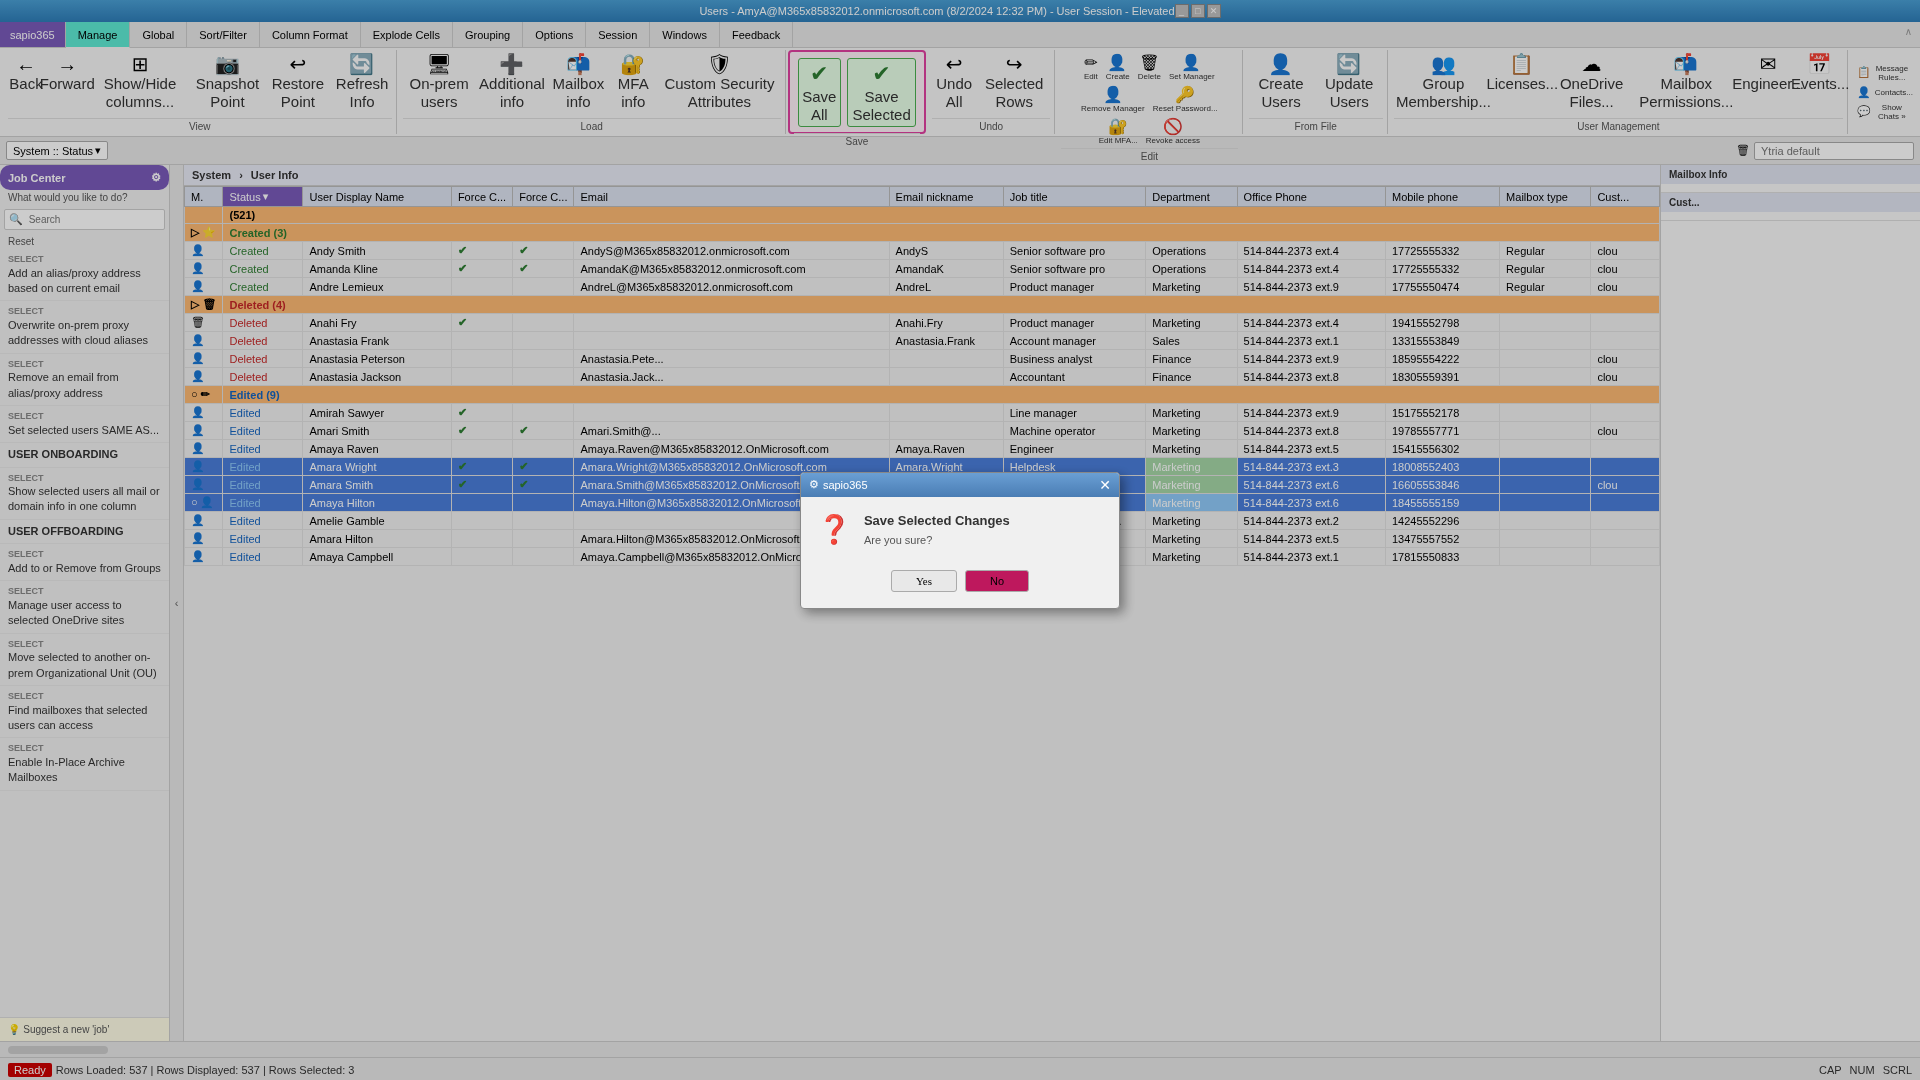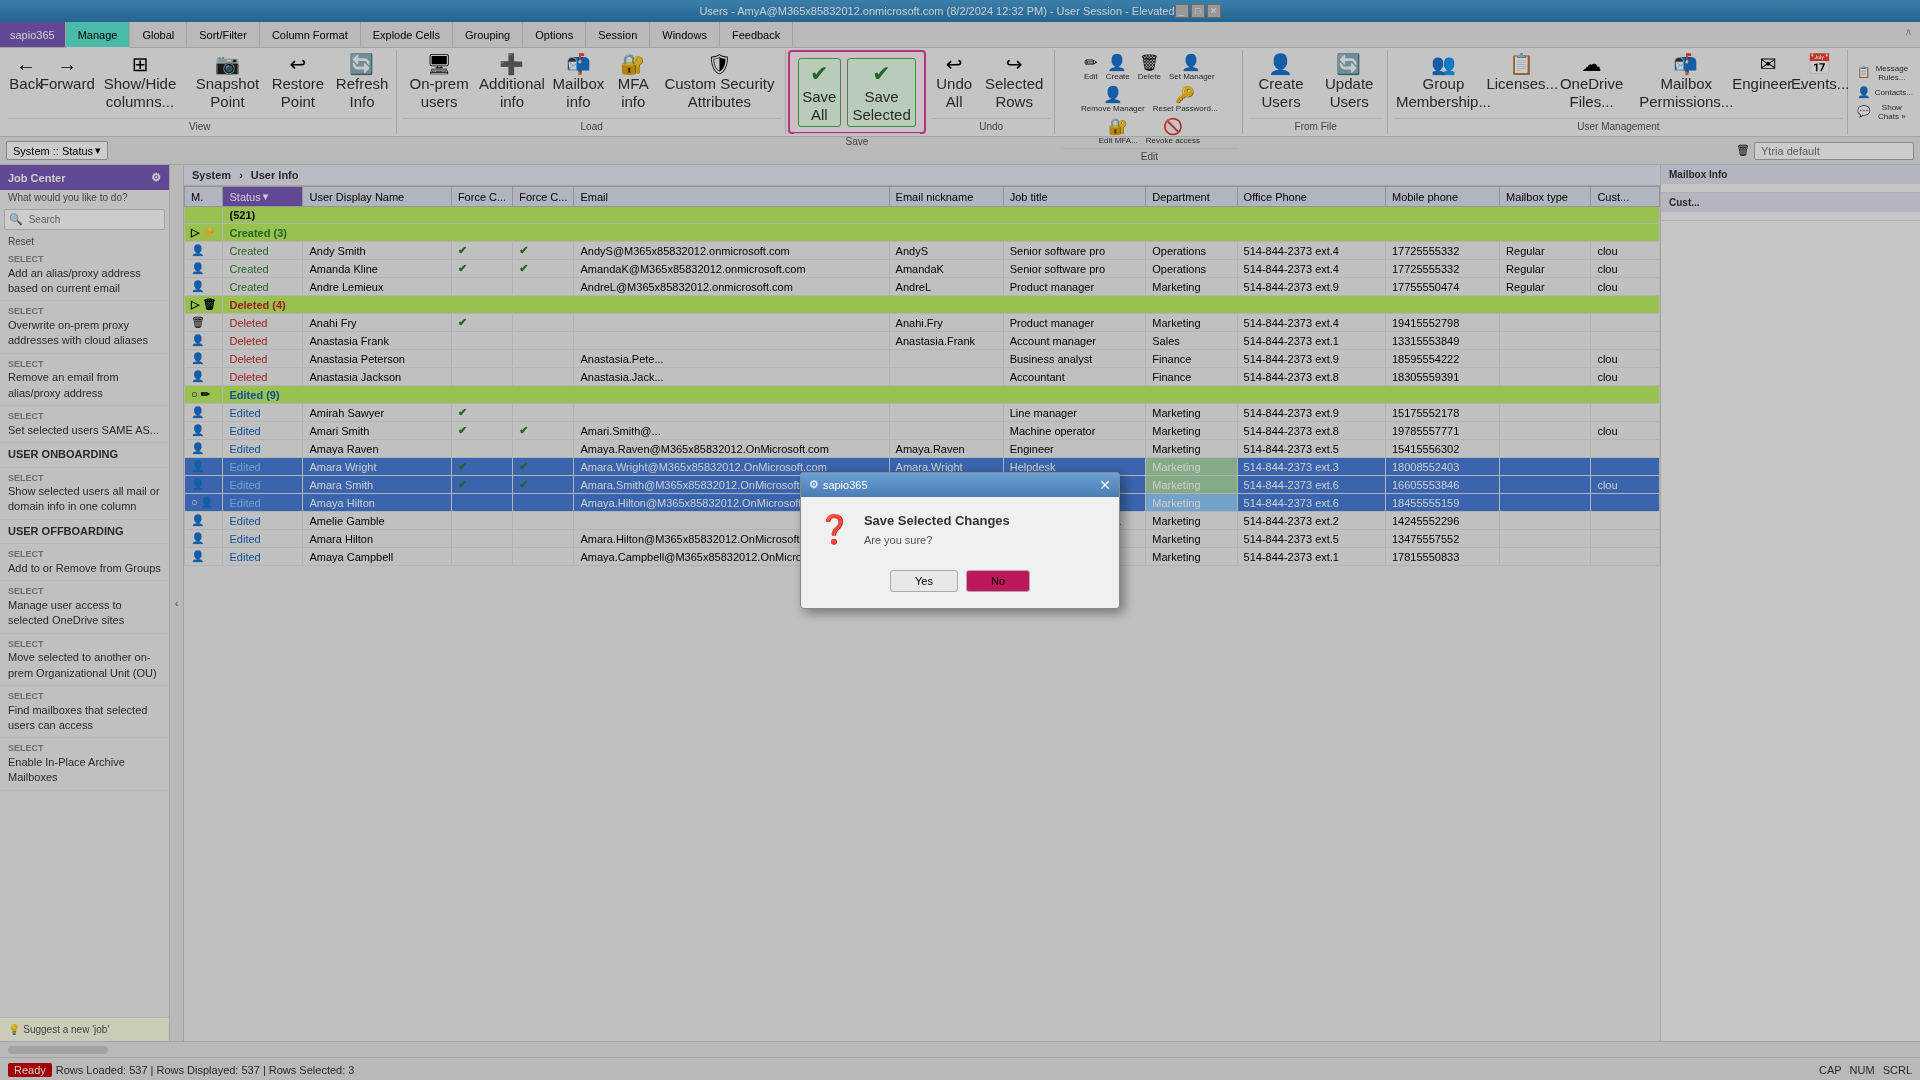--- a/index.html
+++ b/index.html
@@ -52,21 +52,21 @@
 
     
     .toolbar-row { height: 28px; background: #e8e8e8; border-bottom: 1px solid #ccc; display: flex; align-items: center; padding: 0 6px; gap: 4px; }
     .status-combo { display: flex; align-items: center; gap: 2px; border: 1px solid #aaa; background: white; padding: 2px 6px; border-radius: 2px; cursor: pointer; }
     .spacer { flex: 1; }
     .toolbar-right { display: flex; align-items: center; gap: 4px; }
     .search-box { border: 1px solid #aaa; background: white; padding: 2px 6px; border-radius: 2px; width: 160px; }
 
     
     .left-panel { width: 170px; background: #f0f0f0; border-right: 1px solid #ccc; display: flex; flex-direction: column; overflow: hidden; }
-    .left-panel-header { background: #7a5aba; color: white; padding: 6px 8px; font-size: 12px; font-weight: bold; display: flex; align-items: flex-end; justify-content: space-between; }
+    .left-panel-header { background: #7a5aba; color: white; padding: 6px 8px; font-size: 12px; font-weight: bold; display: flex; align-items: flex-end; justify-content: space-between; border-radius: 10px; }
     .left-panel-search { padding: 4px; }
     .left-panel-search input { width: 100%; border: 1px solid #ccc; border-radius: 2px; padding: 2px 4px; }
     .left-panel-items { overflow-y: auto; flex: 1; }
     .left-item { padding: 4px 8px; cursor: pointer; border-bottom: 1px solid #e8e8e8; font-size: 10px; color: #333; line-height: 1.4; }
     .left-item .badge { font-size: 9px; color: #888; display: block; }
     .left-item-label { font-size: 9px; color: #7a5aba; font-weight: bold; }
     .suggest-box { padding: 6px 8px; background: #fffde7; border-top: 1px solid #ddd; font-size: 10px; color: #555; cursor: pointer; }
 
     
     .collapse-arrow { width: 14px; background: #e8e8e8; border-right: 1px solid #ccc; display: flex; align-items: center; justify-content: center; cursor: pointer; color: #666; }
@@ -78,21 +78,21 @@
     
     .table-container { flex: 1; overflow: auto; }
     table { border-collapse: collapse; width: 100%; font-size: 11px; }
     thead th { background: #dde3f0; border: 1px solid #bbb; padding: 3px 6px; text-align: left; white-space: nowrap; position: sticky; top: 0; z-index: 10; font-weight: normal; }
     thead th.status-col { background: #7a5aba; color: white; }
     tbody tr { border-bottom: 1px solid #e0e0e0; }
     td { border: 1px solid #e0e0e0; padding: 2px 6px; white-space: nowrap; }
     .status-created { color: #2e7d32; }
     .status-deleted { color: #c62828; }
     .status-edited { color: #1565c0; }
-    .group-row td { background: #bef264; font-weight: bold; }
+    .group-row td { background: #fdba74; font-weight: bold; }
 
     
     .right-panel { width: 260px; border-left: 1px solid #ccc; background: #f8f8f8; overflow-y: auto; }
     .right-panel-section { border-bottom: 1px solid #ddd; }
     .right-panel-header { background: #e0e4f0; padding: 4px 8px; font-size: 10px; color: #333; font-weight: bold; }
     .right-panel-body { padding: 4px 8px; font-size: 10px; }
 
     
     .status-bar { height: 24px; background: #e8e8e8; border-top: 1px solid #ccc; display: flex; align-items: center; padding: 0 8px; font-size: 11px; color: #333; gap: 4px; }
     .status-bar .ready { background: #c00; color: white; padding: 1px 6px; border-radius: 2px; }
@@ -104,21 +104,21 @@
     .dialog-title { background: linear-gradient(to bottom, #6a9fd4, #4a7db4); color: white; padding: 4px 8px; display: flex; align-items: center; justify-content: space-between; border-radius: 3px 3px 0 0; font-size: 11px; }
     .dialog-title-left { display: flex; align-items: center; gap: 4px; }
     .dialog-close { cursor: pointer; font-size: 14px; }
     .dialog-body { padding: 16px; display: flex; gap: 12px; align-items: flex-start; }
     .dialog-icon { font-size: 28px; color: #4a7db4; }
     .dialog-content { flex: 1; }
     .dialog-title-text { font-size: 13px; font-weight: bold; color: #333; margin-bottom: 6px; }
     .dialog-message { font-size: 11px; color: #555; }
     .dialog-buttons { display: flex; justify-content: center; gap: 8px; padding: 8px 16px 16px; }
     .dialog-btn { padding: 4px 24px; border: 1px solid #aaa; background: #be185d; border-radius: 3px; cursor: pointer; font-size: 11px; }
-    .dialog-btn.primary { background: #e8e8e8; }
+    .dialog-btn.primary { background: #e8e8e8; font-family: Liberation Serif, serif; }
 
     
     .scroll-area { height: 16px; background: #e8e8e8; border-top: 1px solid #ccc; }
 
     .checkbox-check { color: #2e7d32; font-weight: bold; }
 
     .row-selected-blue { background-color: #4a7eda !important; }
     .row-selected-blue td { color: white !important; }
   </style>
 </head>

